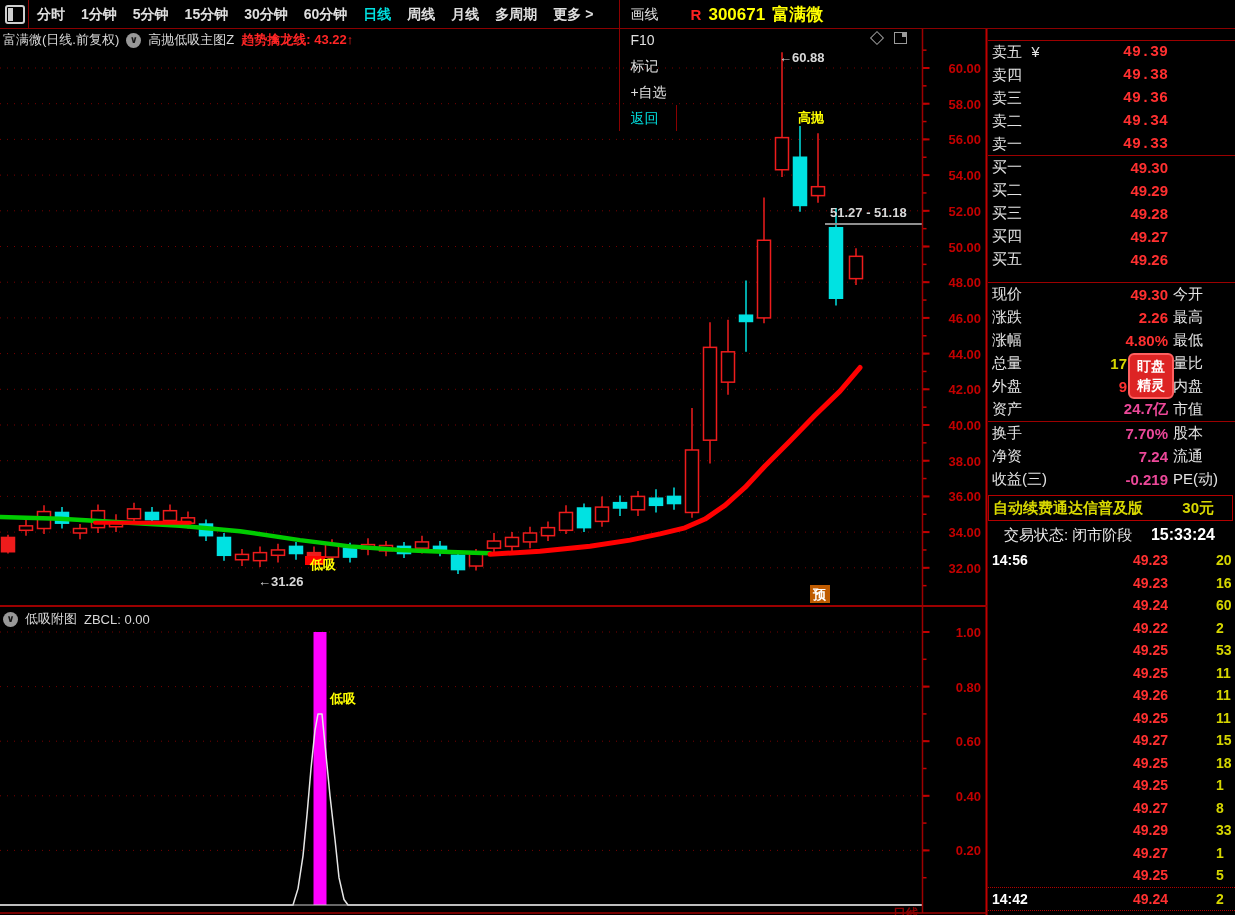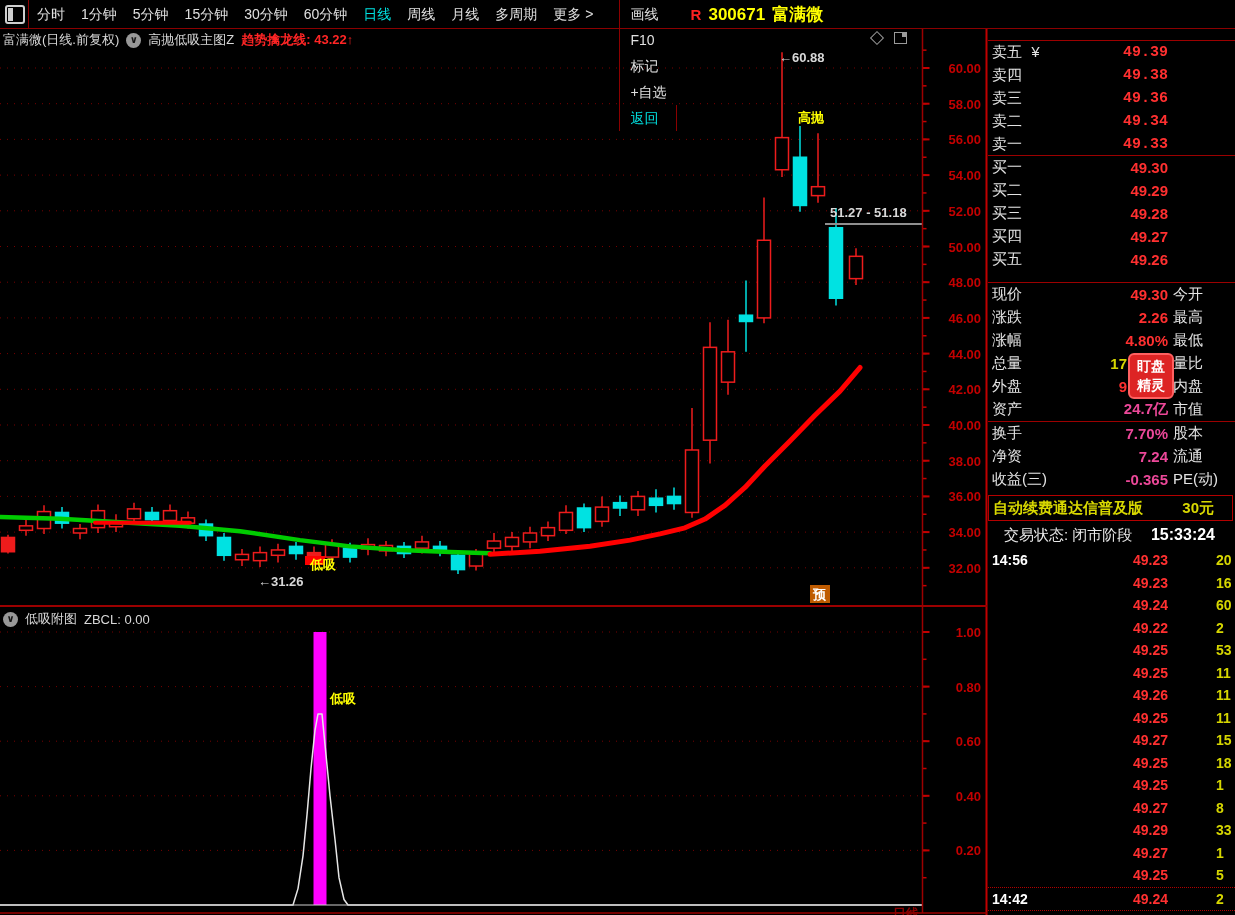--- a/index.html
+++ b/index.html
@@ -4,21 +4,21 @@
 <style>
   html,body{margin:0;padding:0;background:#000;}
   #app{position:relative;width:1235px;height:915px;background:#000;overflow:hidden;
        font-family:"Liberation Sans","DejaVu Sans",sans-serif;-webkit-font-smoothing:none;}
   
   .toolbar{position:absolute;left:0;top:0;width:1235px;height:28px;display:flex;align-items:center;
            border-bottom:1px solid #8b0000;background:#000;z-index:6;}
   .tb-icon{width:16px;height:15px;margin:0 3px 0 5px;border:2px solid #cfcfcf;border-radius:3px;position:relative;flex:none;}
   .tb-icon::after{content:'';position:absolute;left:1px;top:1px;bottom:1px;width:5px;background:#cfcfcf;}
   .tb-sep{width:1px;height:28px;background:#8b0000;flex:none;}
-  .periods{display:flex;align-items:center;}
+  .periods{display:flex;align-items:center;font-weight:bold;}
   .pitem{padding:0 8px;font-size:14px;color:#e0e0e0;line-height:27px;white-space:nowrap;cursor:default;}
   .pitem.active{color:#00e0e0;}
   .tb-buttons{display:flex;margin-left:18px;flex-direction:column;}
   .tbtn{padding:0 10px;line-height:26px;font-size:14px;color:#e0e0e0;border-left:1px solid #8b0000;white-space:nowrap;}
   .tbtn:last-child{border-right:1px solid #8b0000;}
   .tbtn.accent{color:#00e0e0;}
   .stock{margin-left:14px;display:flex;align-items:baseline;gap:7px;white-space:nowrap;}
   .stock .flag{color:#ff2222;font-weight:bold;font-size:15px;}
   .stock .code,.stock .name{color:#ffff00;font-weight:bold;font-size:17px;}
   
@@ -426,21 +426,21 @@
           <span class="q-val white">7.70%</span>
           <span class="q-lab2">股本</span>
         </div>
         <div class="prow">
           <span class="lab">净资</span>
           <span class="q-val white">7.24</span>
           <span class="q-lab2">流通</span>
         </div>
         <div class="prow">
           <span class="lab">收益(三)</span>
-          <span class="q-val white">-0.365</span>
+          <span class="q-val white">-0.219</span>
           <span class="q-lab2">PE(动)</span>
         </div>
       </div>
     <div class="promo">
       <span>自动续费通达信普及版</span>
       <span class="pprice">30元</span>
     </div>
     <div class="status">
       <span class="st-lab">交易状态: 闭市阶段</span>
       <span class="st-time">15:33:24</span>

